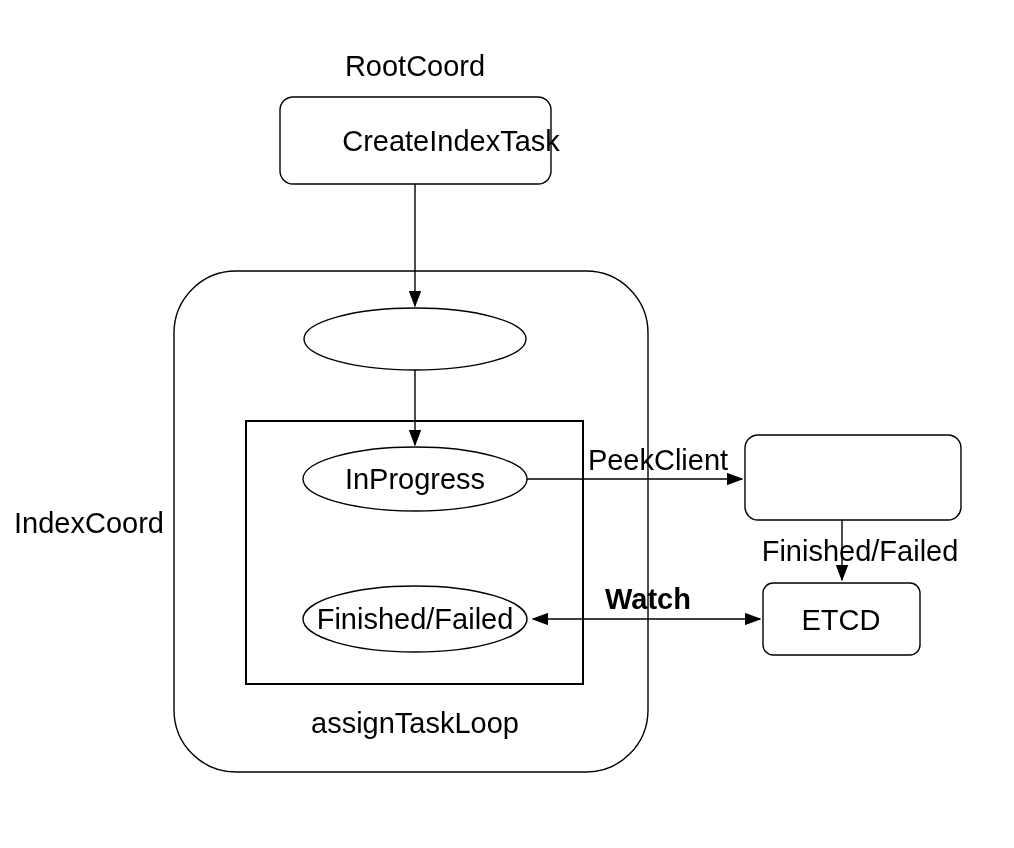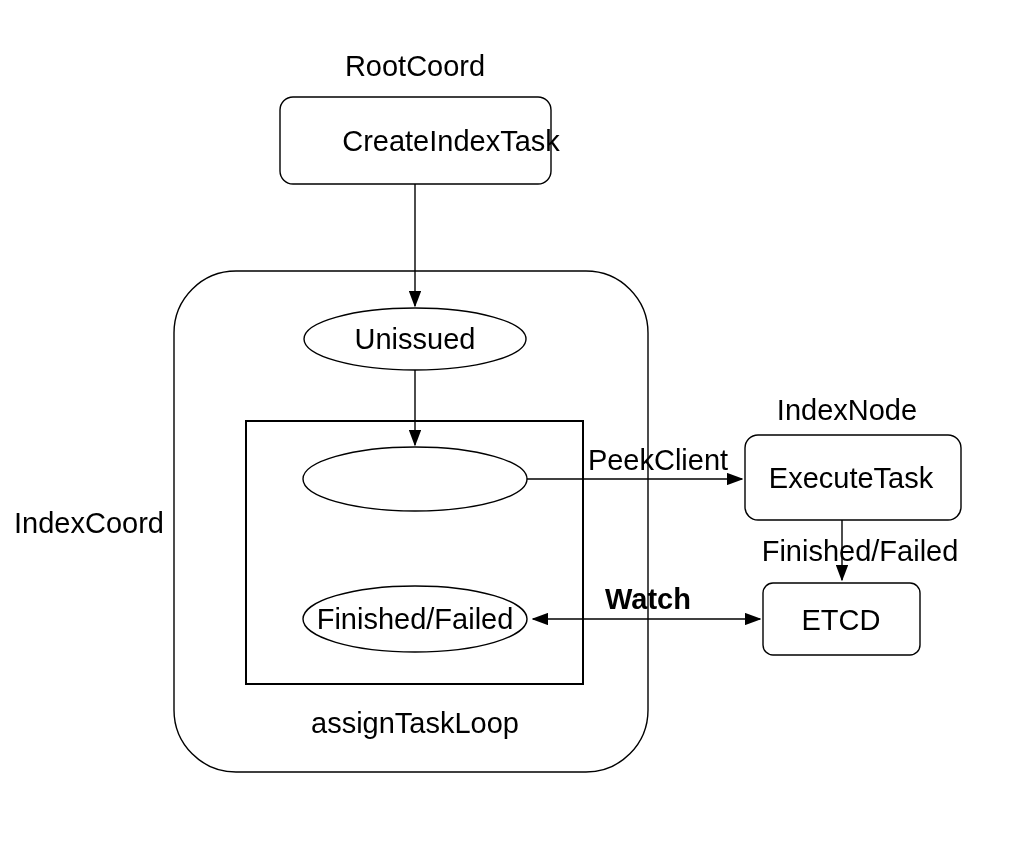--- a/index.html
+++ b/index.html
@@ -60,27 +60,25 @@
     <ellipse cx="415" cy="619" rx="112" ry="33" fill="#ffffff" stroke="#000000" stroke-width="1.4"></ellipse>
 
     <line x1="415" y1="184" x2="415" y2="306" stroke="#000000" stroke-width="1.4" marker-end="url(#arrowEnd)"></line>
     <line x1="415" y1="370" x2="415" y2="445" stroke="#000000" stroke-width="1.4" marker-end="url(#arrowEnd)"></line>
     <line x1="527" y1="479" x2="742" y2="479" stroke="#000000" stroke-width="1.4" marker-end="url(#arrowEnd)"></line>
     <line x1="842" y1="520" x2="842" y2="580" stroke="#000000" stroke-width="1.4" marker-end="url(#arrowEnd)"></line>
     <line x1="533" y1="619" x2="760" y2="619" stroke="#000000" stroke-width="1.4" marker-start="url(#arrowEnd)" marker-end="url(#arrowEnd)"></line>
   </svg>
 
   <div class="lbl" style="left:415px; top:66px;">RootCoord</div>
-  <div class="lbl" style="left:847px; top:410px;">IndexNode</div>
   <div class="lbl" style="left:89px; top:523px;">IndexCoord</div>
   <div class="lbl" style="left:415px; top:723px;">assignTaskLoop</div>
 
   <div class="lbl" style="left:415px; top:141px;margin-left:36px;">CreateIndexTask</div>
-  <div class="lbl" style="left:415px; top:339px;">Unissued</div>
+  <div class="lbl" style="left:415px; top:479px;">InProgress</div>
   <div class="lbl" style="left:415px; top:619px;">Finished/Failed</div>
-  <div class="lbl" style="left:851px; top:478px;">ExecuteTask</div>
   <div class="lbl" style="left:841px; top:620px;">ETCD</div>
 
   <div class="lbl" style="left:658px; top:460px;">PeekClient</div>
   <div class="lbl" style="left:860px; top:551px;">Finished/Failed</div>
   <div class="lbl" style="left:648px; top:599px;font-weight:bold;">Watch</div>
 
 </div>
 
 </body></html>

